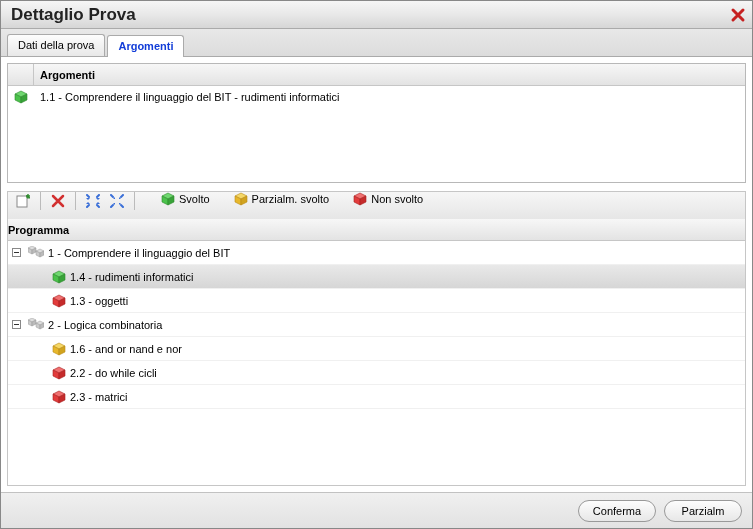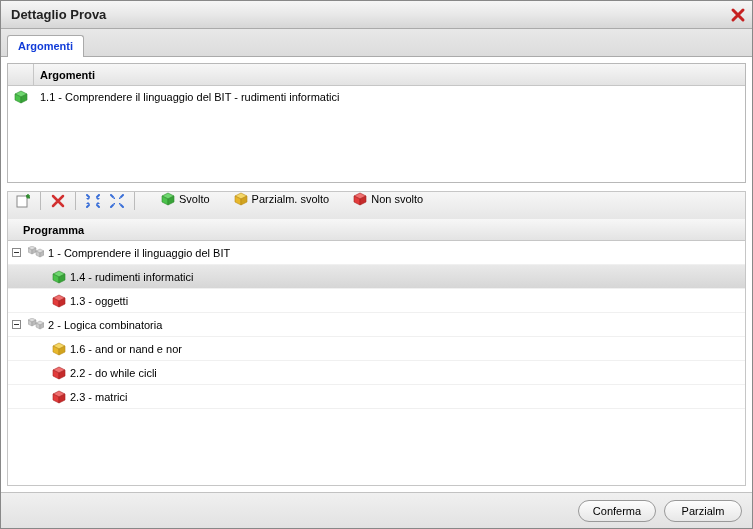--- a/index.html
+++ b/index.html
@@ -20,21 +20,21 @@
     height: 28px;
     background: linear-gradient(to bottom, #f6f6f6 0%, #e8e8e8 50%, #d6d6d6 100%);
     border-bottom: 1px solid #aaa;
     display: flex;
     align-items: center;
     padding: 0 6px 0 10px;
   }
   .titlebar .title {
     flex: 1;
     font-weight: bold;
-    font-size: 13px;
+    font-size: 17px;
     color: #222;
   }
   .titlebar .close {
     cursor: pointer;
   }
   .tabbar {
     height: 28px;
     background: linear-gradient(to bottom, #e8e8e8, #dcdcdc);
     border-bottom: 1px solid #aaa;
     display: flex;
@@ -137,21 +137,21 @@
     gap: 4px;
     margin-left: 18px;
   }
   .program-header {
     height: 22px;
     background: linear-gradient(to bottom, #f7f7f7, #e3e3e3);
     border: 1px solid #c6c6c6;
     border-top: none;
     display: flex;
     align-items: center;
-    padding-left: 15px;
+    padding-left: 0;
     font-weight: bold;
   }
   .tree {
     border: 1px solid #c6c6c6;
     border-top: none;
     flex: 1;
     overflow: auto;
     background: #fff;
   }
   .tree-row {
@@ -207,20 +207,21 @@
   <div class="titlebar">
     <div class="title">Dettaglio Prova</div>
     <div class="close">
       <svg width="16" height="16" viewBox="0 0 16 16">
         <path d="M3 3 L13 13 M13 3 L3 13" stroke="#c62020" stroke-width="3" stroke-linecap="round"></path>
       </svg>
     </div>
   </div>
 
   <div class="tabbar">
+    <div class="tab">Dati della prova</div>
     <div class="tab active">Argomenti</div>
   </div>
 
   <div class="content">
 
     <div class="upper-table">
       <div class="grid-header">
         <div class="col-icon"></div>
         <div class="col-text">Argomenti</div>
       </div>

